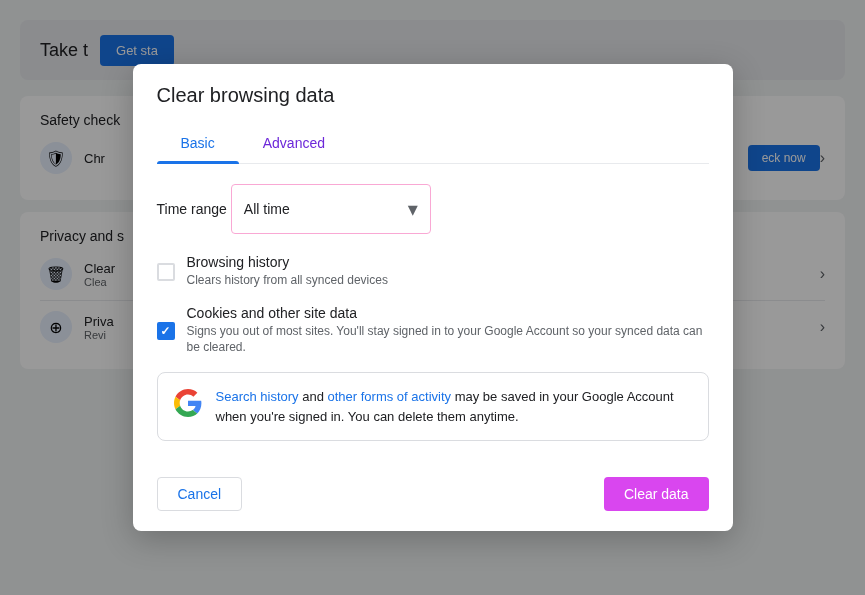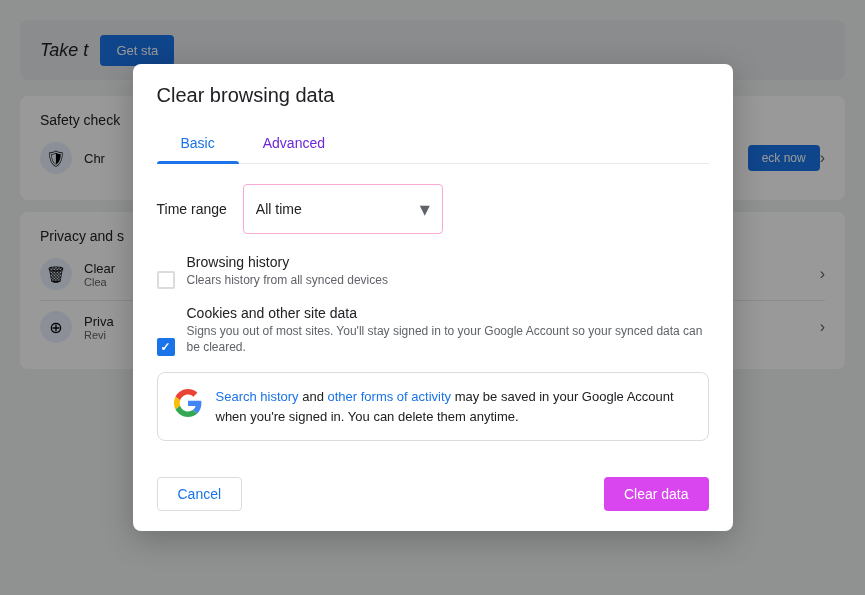--- a/index.html
+++ b/index.html
@@ -141,21 +141,21 @@
     
     .dialog-body {
       padding: 20px 24px;
     }
 
     
     .time-range-row {
       display: flex;
       align-items: center;
       margin-bottom: 20px;
-      gap: 16px;
+      gap: 4px;
     }
 
     .time-range-label {
       font-size: 14px;
       color: #202124;
       white-space: nowrap;
     }
 
     .time-range-select {
       display: flex;
@@ -176,21 +176,21 @@
     }
 
     .time-range-select-arrow {
       font-size: 20px;
       color: #5f6368;
     }
 
     
     .checkbox-row {
       display: flex;
-      align-items: flex-end;
+      align-items: center;
       margin-bottom: 16px;
       gap: 12px;
     }
 
     .checkbox-box {
       width: 18px;
       height: 18px;
       border: 2px solid #dadce0;
       border-radius: 2px;
       flex-shrink: 0;
@@ -299,21 +299,21 @@
       font-size: 13px;
       cursor: pointer;
       margin-left: 12px;
     }
   </style>
 </head>
 <body>
 
 <div class="bg-content">
   <div class="bg-header-bar">
-    <span style="font-size:18px;font-weight:500;color:#202124;font-style:italic;">Take t</span>
+    <span style="font-size:18px;font-weight:500;color:#202124;">Take t</span>
     <button class="bg-get-started">Get sta</button>
   </div>
 
   <div class="bg-card">
     <div class="bg-card-title">Safety check</div>
     <div class="bg-item">
       <div class="bg-icon">🛡</div>
       <div class="bg-item-text">
         <div class="bg-item-title">Chr</div>
       </div>

